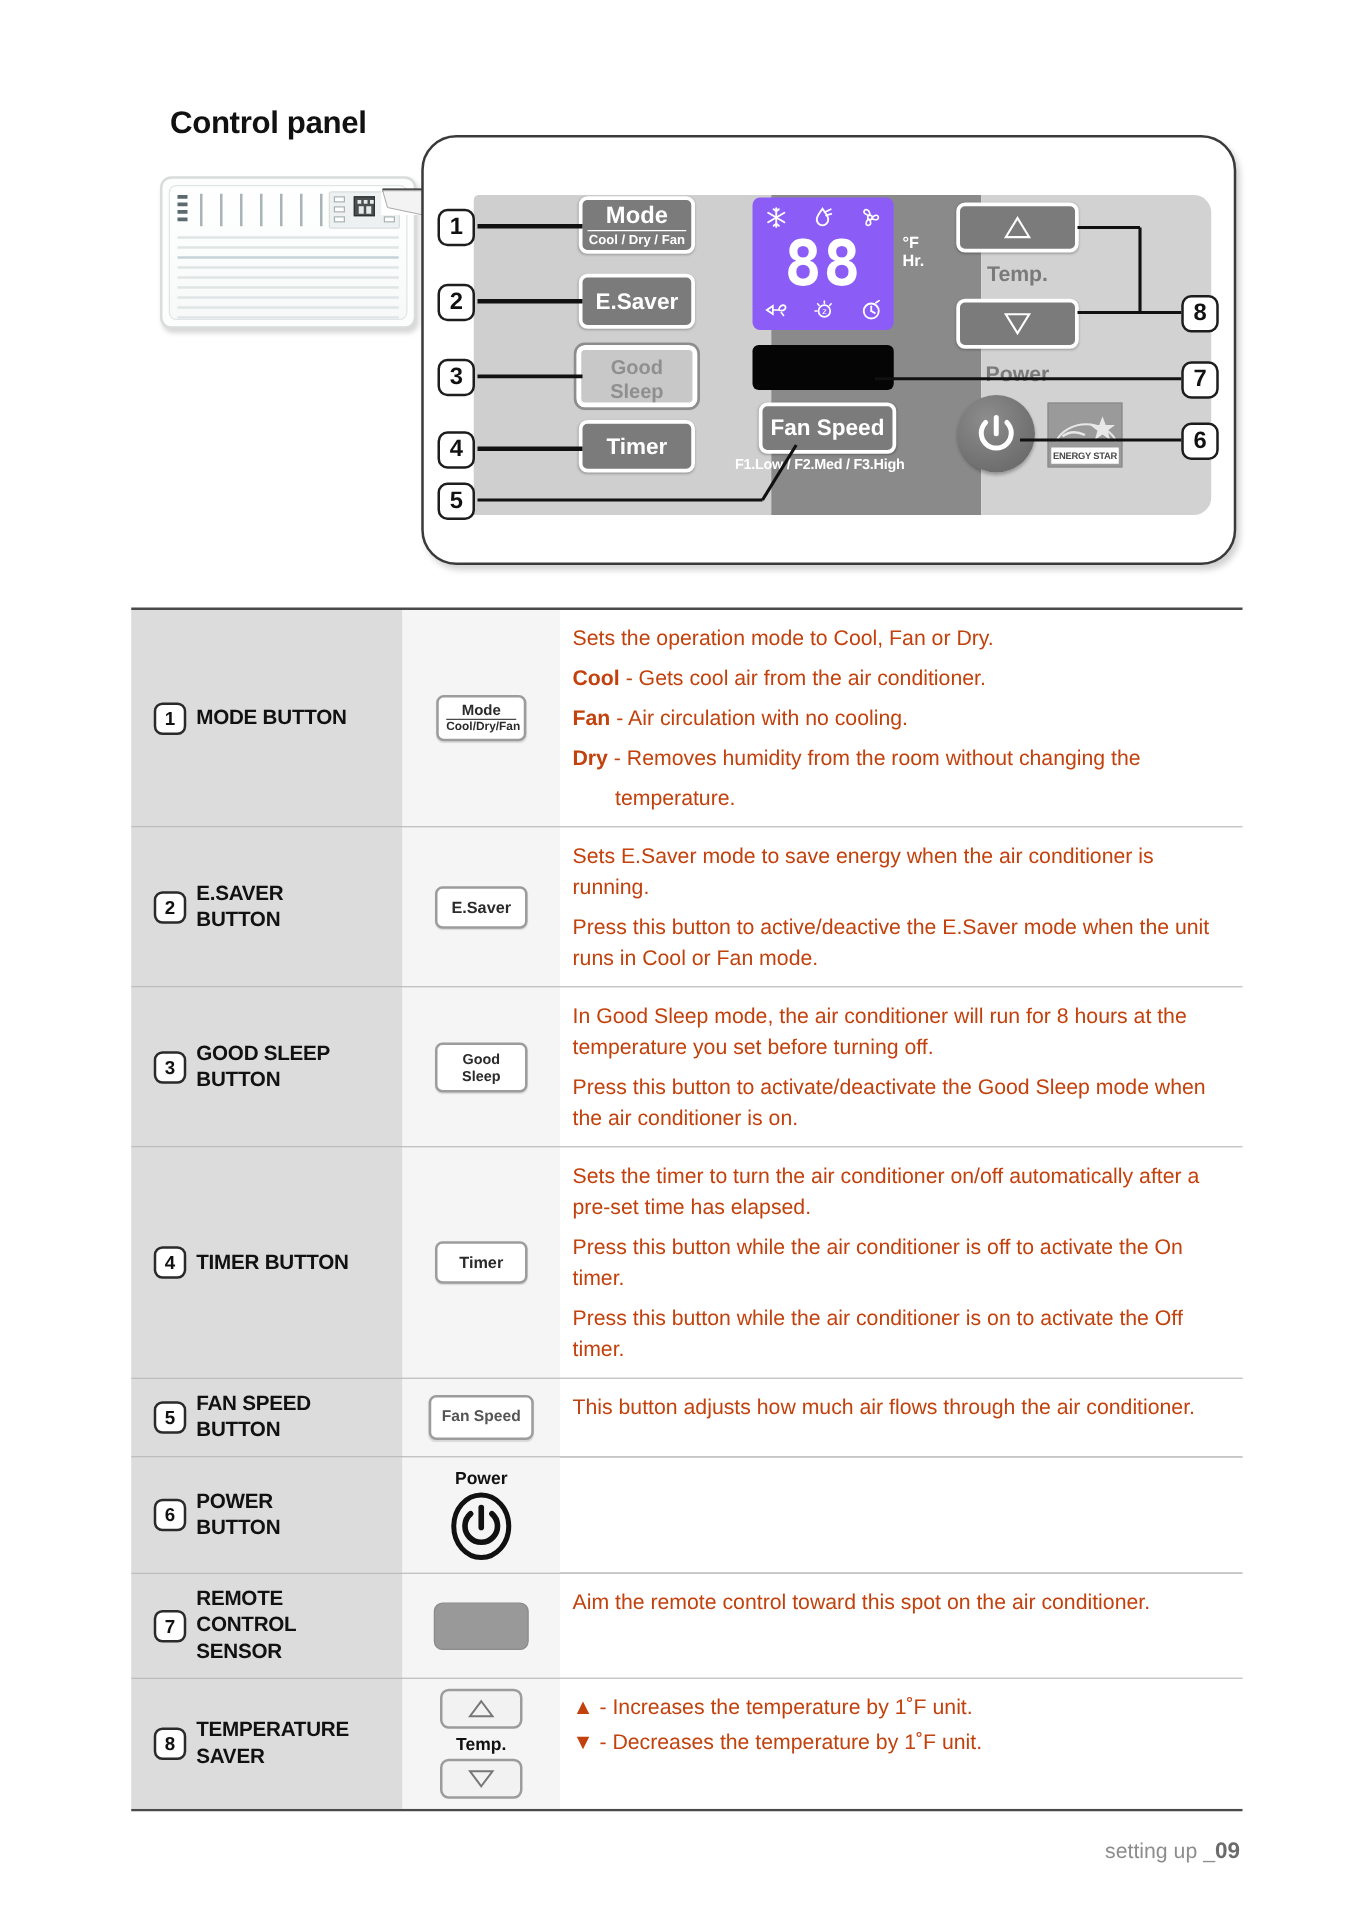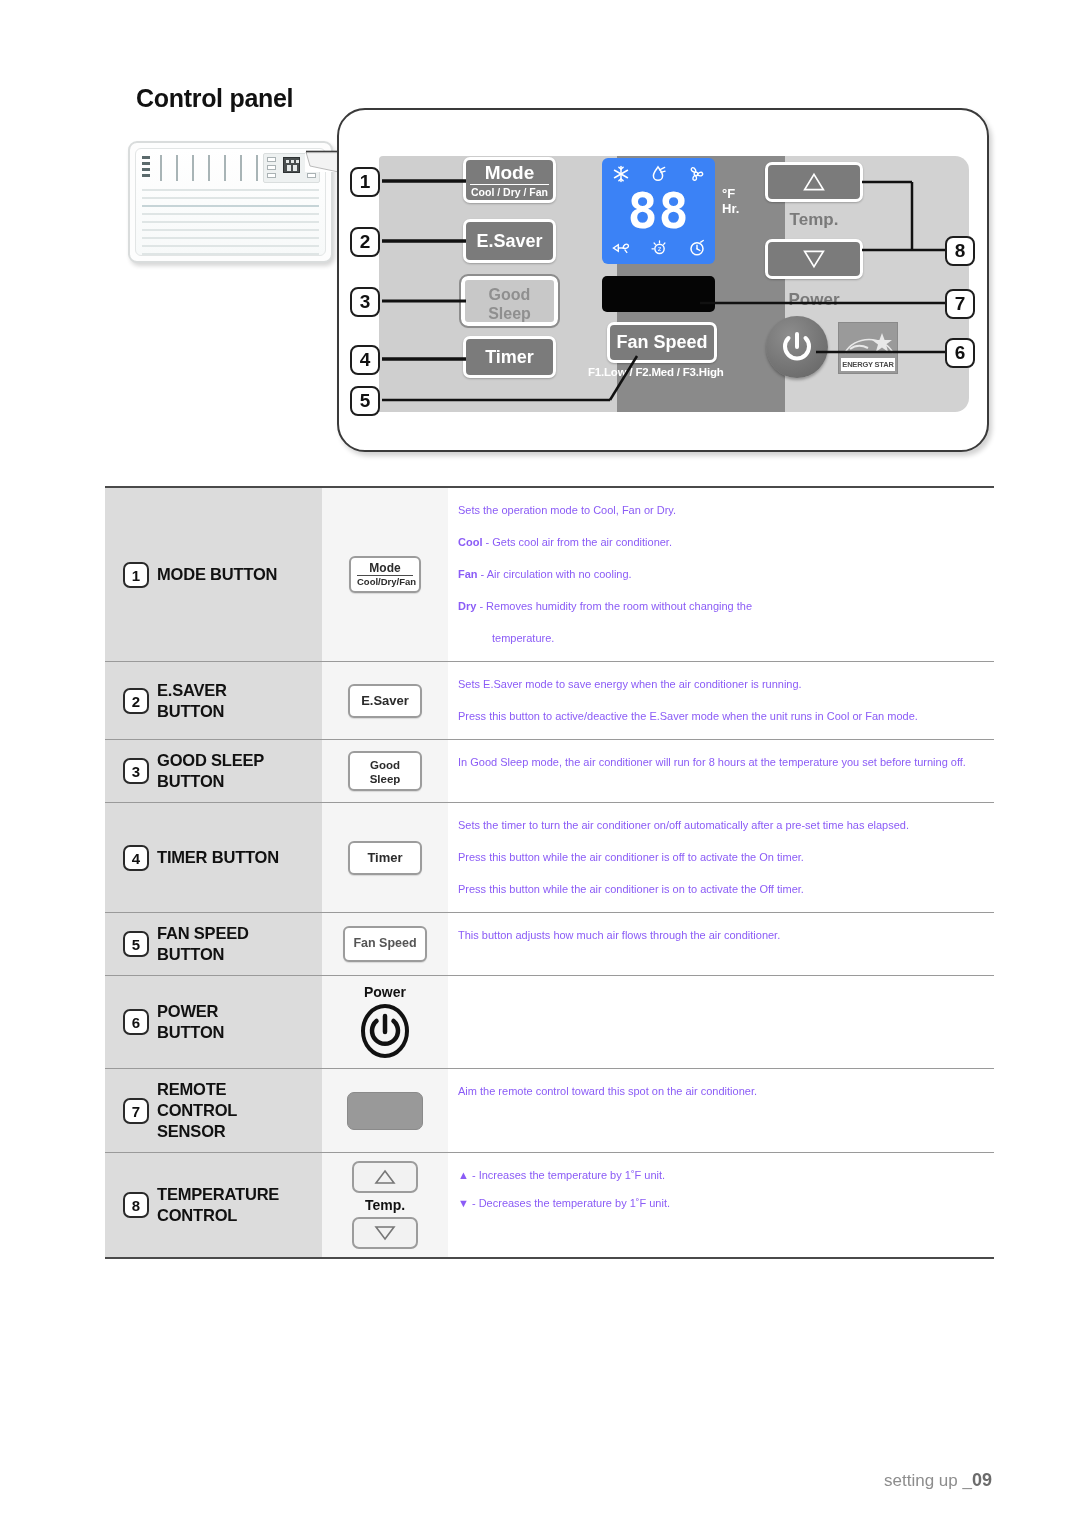--- a/index.html
+++ b/index.html
@@ -134,21 +134,21 @@
   .fan-legend {
     position: absolute; left: 588px; top: 366px;
     font-size: 11.5px; font-weight: bold; color: #ffffff;
     letter-spacing: -0.2px;
   }
 
   
   .lcd {
     position: absolute; left: 602px; top: 158px;
     width: 113px; height: 106px;
-    background: #3b82f6; border-radius: 6px;
+    background: #8b5cf6; border-radius: 6px;
   }
   .lcd .row-icons {
     position: absolute; left: 0; right: 0;
     display: flex; justify-content: space-around; align-items: center;
   }
   .lcd .row-icons.top { top: 4px; height: 24px; }
   .lcd .row-icons.bot { bottom: 4px; height: 24px; }
   .seg-digits {
     position: absolute; left: 0; right: 0; top: 27px;
     text-align: center;
@@ -242,21 +242,21 @@
     width: 26px; height: 26px;
     background: #ffffff; border: 2px solid #2a2a2a; border-radius: 7px;
     text-align: center; line-height: 23px;
     font-size: 15px; font-weight: bold; color: #111;
   }
   .name-text {
     font-size: 16.5px; font-weight: bold; color: #111;
     line-height: 21px; letter-spacing: -0.2px;
   }
   .desc-p {
-    font-size: 11px; line-height: 25px; color: #8b5cf6;
+    font-size: 17px; line-height: 25px; color: #c2410c;
     margin-bottom: 7px;
   }
   .desc-p:last-child { margin-bottom: 0; }
   .desc-p b { font-weight: bold; }
   .indent { padding-left: 34px; }
 
   
   .chip {
     background: #ffffff;
     border: 2.5px solid #9c9c9c;
@@ -526,20 +526,21 @@
 BUTTON</div>
     </div>
     <div class="c-icon">
       <div class="chip two">
         <div>Good</div>
         <div>Sleep</div>
       </div>
     </div>
     <div class="c-desc">
       <div class="desc-p">In Good Sleep mode, the air conditioner will run for 8 hours at the temperature you set before turning off.</div>
+      <div class="desc-p">Press this button to activate/deactivate the Good Sleep mode when the air conditioner is on.</div>
     </div>
   </div>
 
   <div class="trow">
     <div class="c-name">
       <div class="num-badge">4</div>
       <div class="name-text">TIMER BUTTON</div>
     </div>
     <div class="c-icon">
       <div class="chip plain">Timer</div>
@@ -593,21 +594,21 @@
     </div>
     <div class="c-desc">
       <div class="desc-p">Aim the remote control toward this spot on the air conditioner.</div>
     </div>
   </div>
 
   <div class="trow">
     <div class="c-name">
       <div class="num-badge">8</div>
       <div class="name-text" style="white-space:pre-line">TEMPERATURE
-CONTROL</div>
+SAVER</div>
     </div>
     <div class="c-icon">
       <div class="temp-chip">
         <svg width="24" height="18" viewBox="0 0 24 18">
           <polygon points="12,3 21,15 3,15" fill="none" stroke="#777" stroke-width="1.6"></polygon>
         </svg>
       </div>
       <div class="temp-chip-label">Temp.</div>
       <div class="temp-chip">
         <svg width="24" height="18" viewBox="0 0 24 18">

